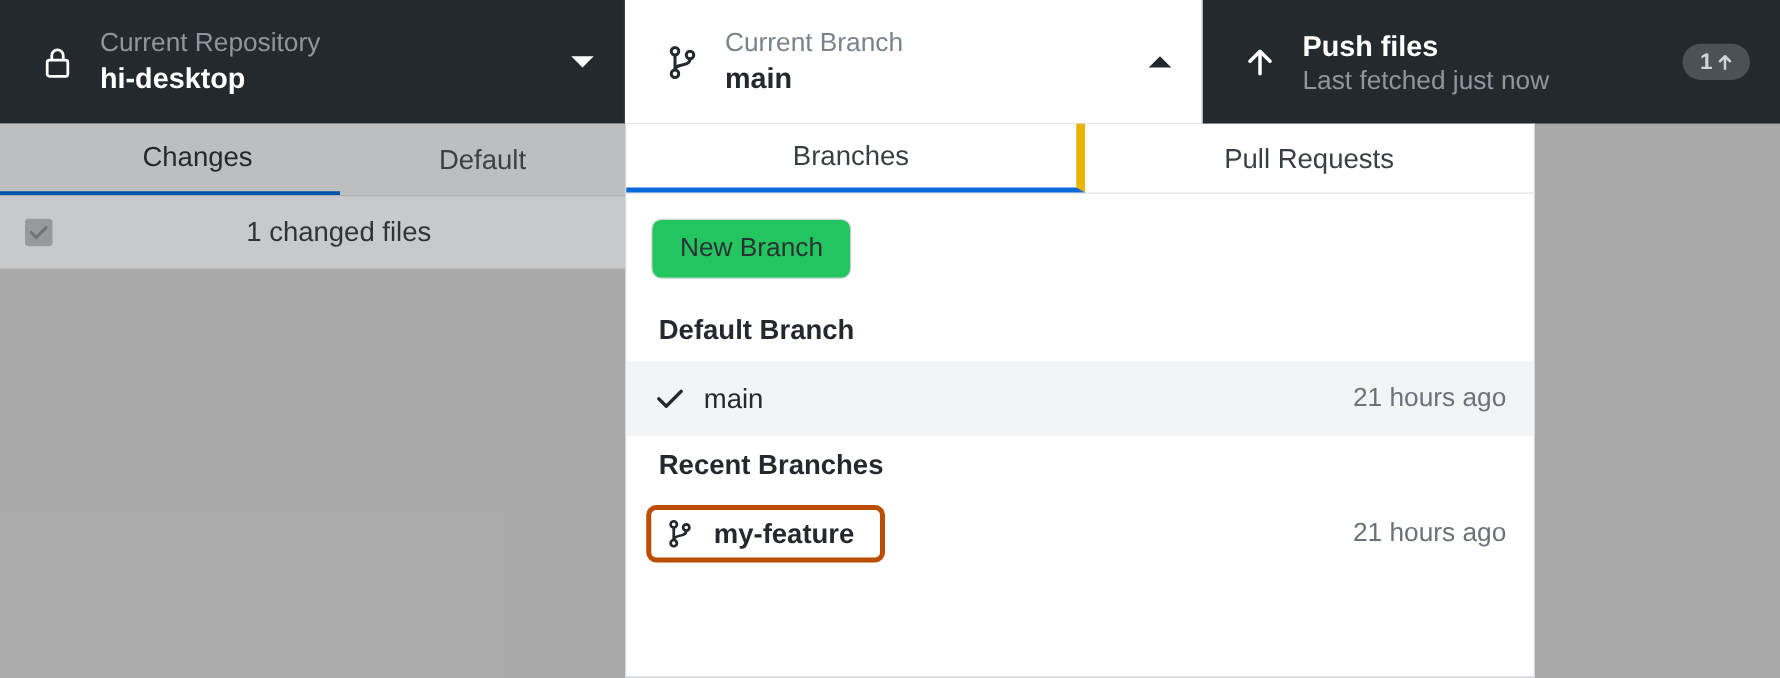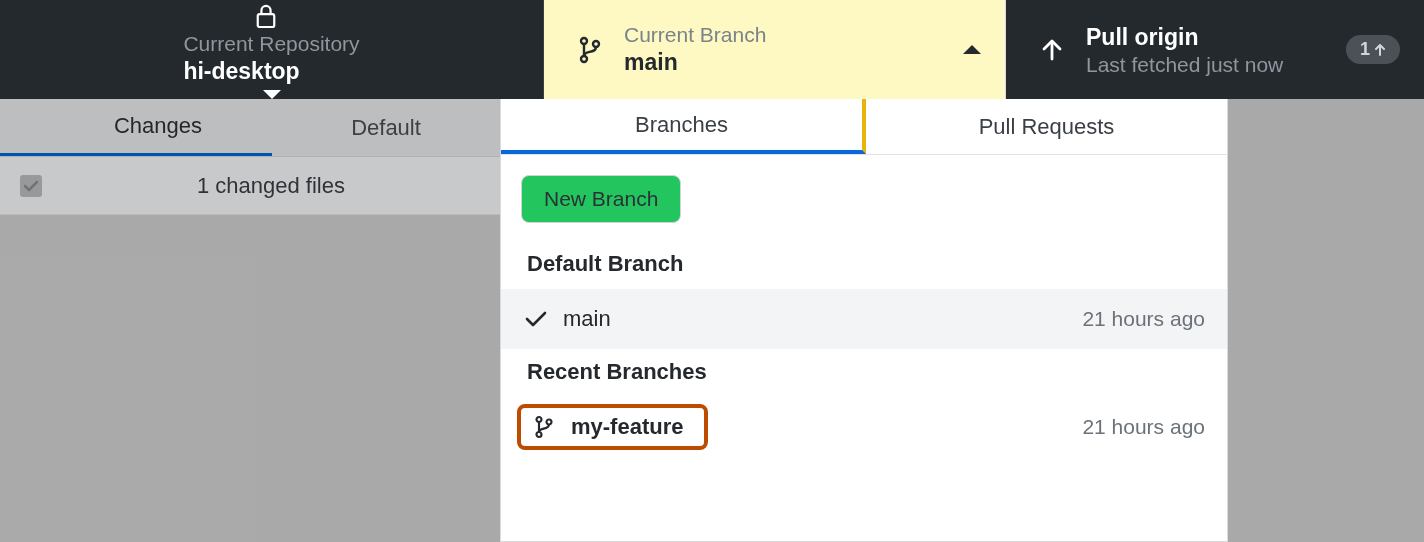--- a/index.html
+++ b/index.html
@@ -15,22 +15,22 @@
       height: 99px;
       background: #24292e;
       color: #fff;
     }
     .toolbar-section {
       display: flex;
       align-items: center;
       padding: 0 24px;
       position: relative;
     }
-    .repo-section { width: 544px; border-right: 1px solid #3a3f45; flex-direction: column; }
-    .branch-section { width: 462px; background: #fef9c3; color: #24292e; border-right: 1px solid #d8dbde; }
+    .repo-section { width: 500px; border-right: 1px solid #3a3f45; }
+    .branch-section { width: 462px; background: #ffffff; color: #24292e; border-right: 1px solid #d8dbde; }
     .push-section { flex: 1; }
     .section-icon { flex: 0 0 32px; display: flex; align-items: center; justify-content: center; margin-right: 18px; margin-left: 6px; }
     .section-text { display: flex; flex-direction: column; flex: 1; }
     .section-label { font-size: 21px; color: #8e969e; font-weight: 400; }
     .branch-section .section-label { color: #7a828a; }
     .section-value-strong { font-size: 23px; font-weight: 600; color: #fff; margin-top: 2px; }
     .branch-section .section-value-strong { color: #24292e; }
     .push-section .section-value-strong { font-size: 23px; }
     .push-section .section-sub { font-size: 21px; color: #8e969e; margin-top: 2px; }
     .caret { width: 0; height: 0; border-left: 9px solid transparent; border-right: 9px solid transparent; }
@@ -62,21 +62,21 @@
       top: 99px;
       width: 728px;
       background: #fff;
       border: 1px solid #d8dbde;
       border-top: none;
       border-radius: 0;
       z-index: 10;
       height: calc(100% - 99px);
     }
     .dd-tabs { display: flex; height: 56px; border-bottom: 1px solid #e1e3e5; }
-    .dd-tab { flex: 1; display: flex; align-items: center; justify-content: center; font-size: 22px; color: #3a3f45; border-right: 4px solid #eab308;}
+    .dd-tab { flex: 1; display: flex; align-items: center; justify-content: center; font-size: 22px; color: #3a3f45; border-right: 7px solid #eab308;}
     .dd-tab:last-child { border-right: none; text-align: right; }
     .dd-tab.active { border-bottom: 4px solid #0969da; }
     .dd-controls { display: flex; gap: 16px; padding: 20px 20px 18px; }
     .filter-input { flex: 1; height: 48px; border: 1px solid #d0d4d8; border-radius: 8px; padding: 0 16px; font-size: 22px; color: #3a3f45; }
     .filter-input::placeholder { color: #7c838a; }
     .btn-new { height: 48px; padding: 0 22px; border: 1px solid #d0d4d8; border-radius: 8px; background: #22c55e; font-size: 21px; color: #2c3136; display: flex; align-items: center; }
     .section-header { padding: 10px 26px 12px; font-size: 22px; font-weight: 600; color: #25292e; }
     .branch-item { display: flex; align-items: center; height: 60px; padding: 0 22px; }
     .branch-item:hover, .branch-item.sel { background: #f3f4f5; }
     .bi-icon { width: 26px; display: flex; justify-content: center; margin-right: 14px; }
@@ -122,21 +122,21 @@
   </div>
 
   <div class="toolbar-section push-section">
     <div class="section-icon">
       <svg width="24" height="26" viewBox="0 0 24 26" fill="none" stroke="#fff" stroke-width="2.8" stroke-linecap="round" stroke-linejoin="round">
         <path d="M12 22 V5"></path>
         <path d="M4 12 L12 4 L20 12"></path>
       </svg>
     </div>
     <div class="section-text">
-      <span class="section-value-strong">Pull origin</span>
+      <span class="section-value-strong">Push files</span>
       <span class="section-sub">Last fetched just now</span>
     </div>
     <div class="badge">
       <span>1</span>
       <svg width="12" height="12" viewBox="0 0 12 12" fill="none" stroke="#d2d5d8" stroke-width="2" stroke-linecap="round" stroke-linejoin="round">
         <path d="M6 11 V2"></path>
         <path d="M2 5 L6 1 L10 5"></path>
       </svg>
     </div>
   </div>

